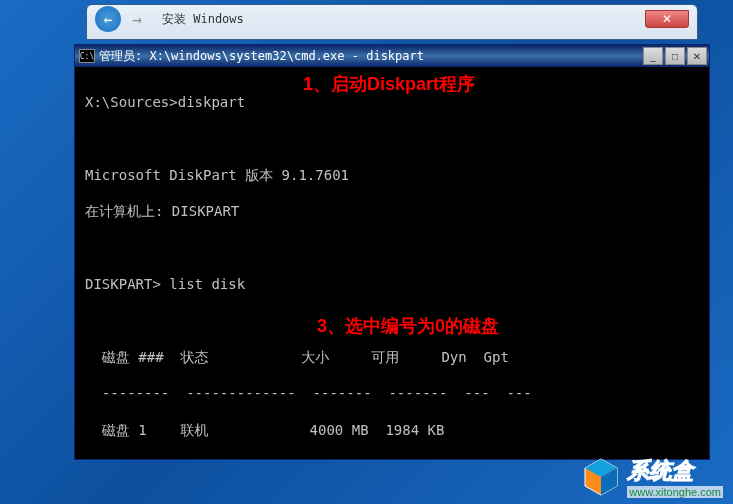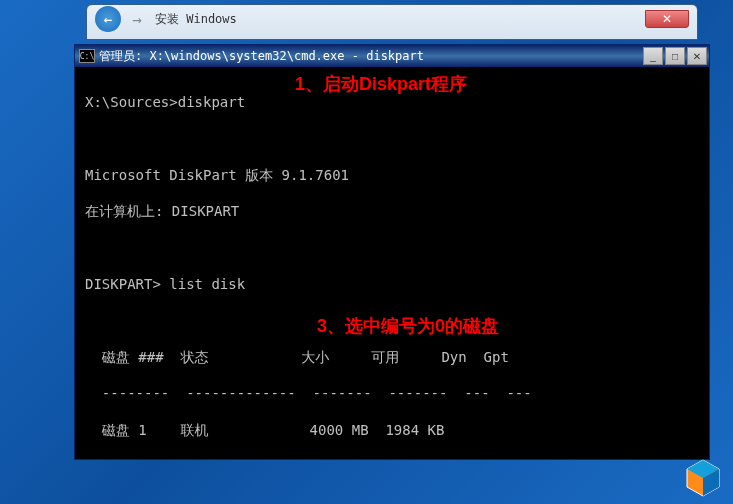--- a/index.html
+++ b/index.html
@@ -44,21 +44,21 @@
 }
 .nav-back {
   background: radial-gradient(circle, #4a9fd8 0%, #1a6bc4 100%);
   border-radius: 50%;
   width: 26px;
   height: 26px;
   color: white;
   font-size: 14px;
 }
 .installer-title {
-  margin-left: 4px;
+  margin-left: 11px;
   font-size: 12px;
   color: #333;
 }
 .installer-close {
   margin-left: auto;
   width: 44px;
   height: 18px;
   background: linear-gradient(180deg, #e88 0%, #c44 100%);
   border: 1px solid #a33;
   border-radius: 0 0 3px 3px;
@@ -221,24 +221,28 @@
 <div class="disk-table">  --------  -------------  -------  -------  ---  ---</div>
 <div class="disk-table">  磁盘 1    联机            4000 MB  1984 KB</div>
 
 
 
 
 
 
 
     
-    <div class="annotation" style="top:6px; left:220px;text-align:center;">1、启动Diskpart程序</div>
+    <div class="annotation" style="top:6px; left:228px;text-align:center;">1、启动Diskpart程序</div>
     <div class="annotation" style="top:248px; left:242px;text-align:center;">3、选中编号为0的磁盘</div>
   </div>
 </div>
 
 <div class="watermark">
   <svg class="watermark-logo" viewBox="0 0 40 40">
     <polygon points="20,2 36,11 36,29 20,38 4,29 4,11" fill="#ff8c1a" stroke="#fff" stroke-width="1"></polygon>
     <polygon points="20,2 36,11 20,20 4,11" fill="#14a0dc"></polygon>
     <polygon points="20,20 36,11 36,29 20,38" fill="#0b6db8"></polygon>
   </svg>
+  <div class="watermark-text">
+    <span class="watermark-title">系统盒</span>
+    <span class="watermark-url">www.xitonghe.com</span>
+  </div>
 </div>
 
 </body></html>

